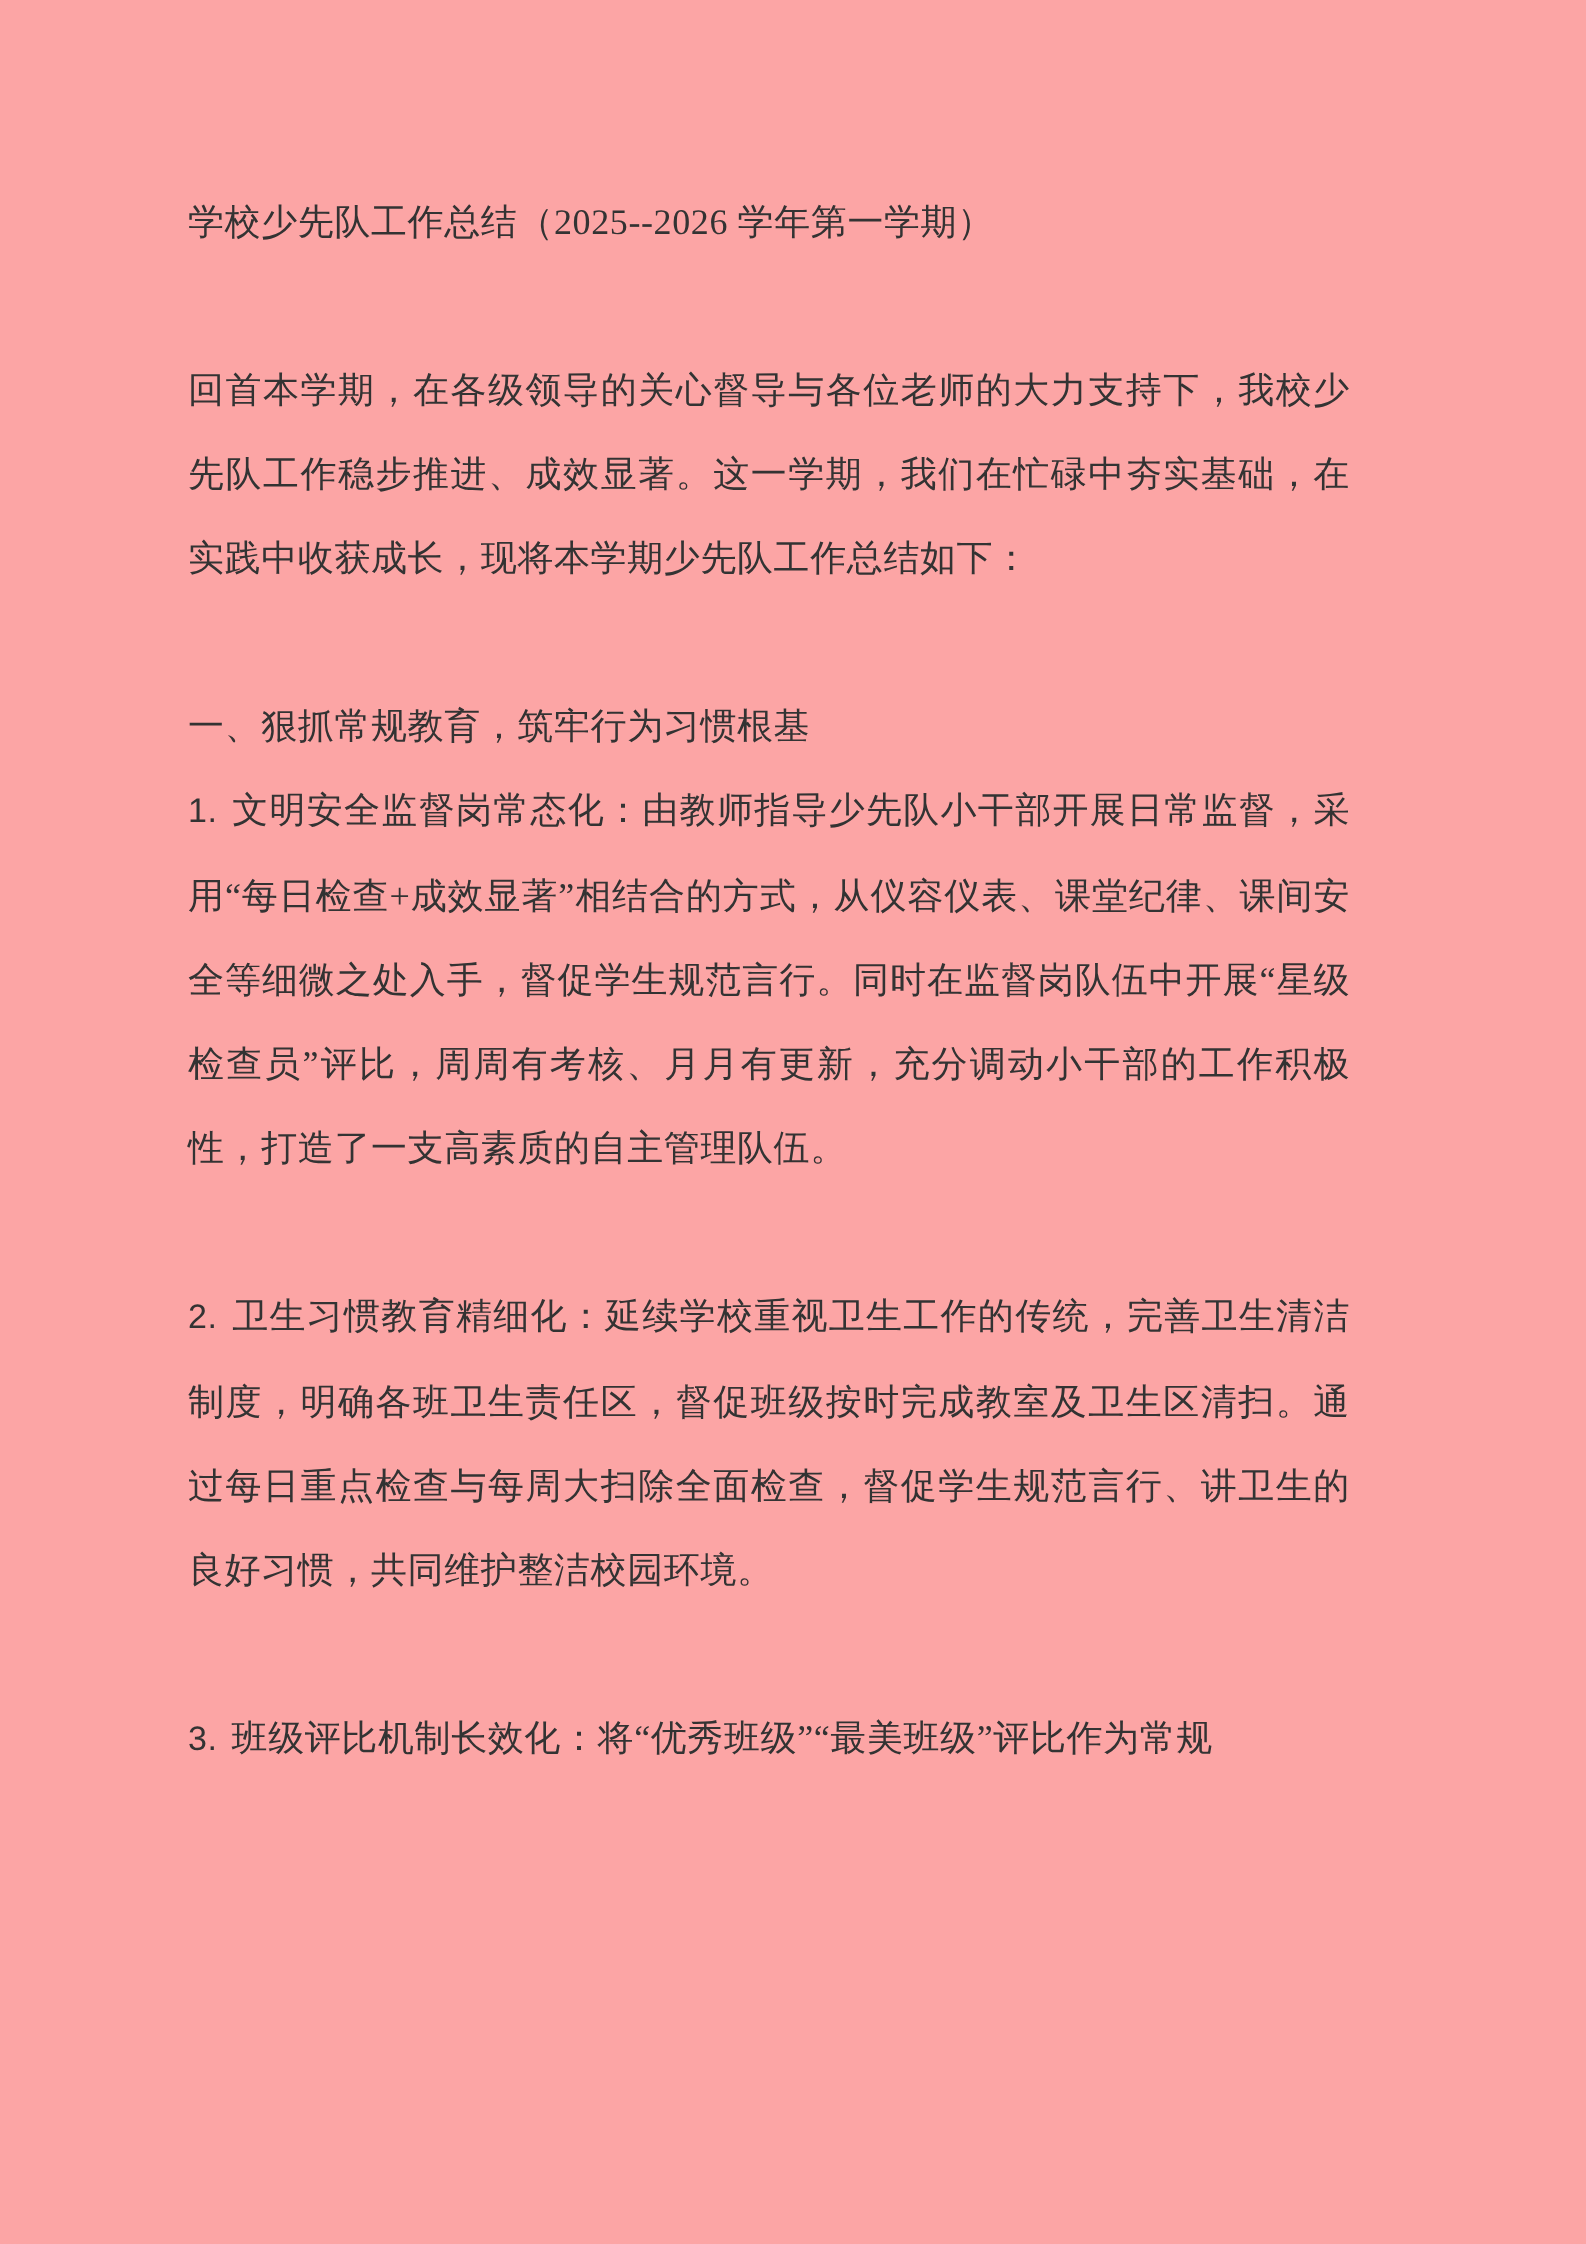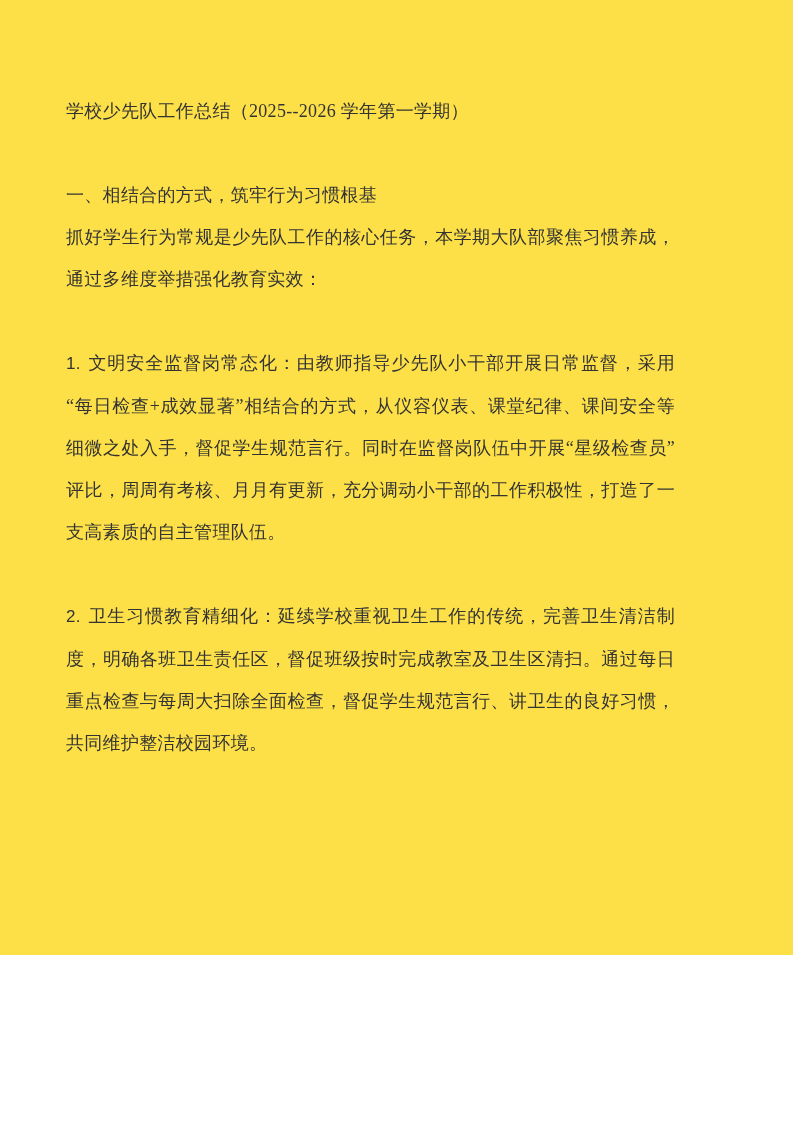--- a/index.html
+++ b/index.html
@@ -3,26 +3,26 @@
 <meta charset="utf-8">
 <style>
   html, body {
     margin: 0;
     padding: 0;
     background: #ffffff;
   }
   .page {
     position: relative;
     width: 793px;
-    height: 955px;
+    height: 1122px;
     margin: 0 auto;
-    background: #fde047;
+    background: #fca5a5;
     overflow: hidden;
     box-sizing: border-box;
-    padding: 90px 118px 0 66px;
+    padding: 90px 118px 0 94px;
     font-family: "Liberation Serif", "DejaVu Serif", serif;
     font-size: 18px;
     color: #333333;
   }
   .page p {
     margin: 0;
     line-height: 42px;
     text-align: justify;
     letter-spacing: 0.3px;
   }
@@ -44,27 +44,30 @@
     font-size: 17px;
   }
 </style>
 </head>
 <body>
 
 <div class="page">
 
   <p class="doc-title">学校少先队工作总结（2025--2026 学年第一学期）</p>
 
+  <p class="para-gap">回首本学期，在各级领导的关心督导与各位老师的大力支持下，我校少先队工作稳步推进、成效显著。这一学期，我们在忙碌中夯实基础，在实践中收获成长，现将本学期少先队工作总结如下：</p>
 
-  <p class="section-heading">一、相结合的方式，筑牢行为习惯根基</p>
+  <p class="section-heading">一、狠抓常规教育，筑牢行为习惯根基</p>
 
-  <p class="para-gap">抓好学生行为常规是少先队工作的核心任务，本学期大队部聚焦习惯养成，通过多维度举措强化教育实效：</p>
 
   <p class="list-item">
     <span class="item-num">1.</span><span>文明安全监督岗常态化：由教师指导少先队小干部开展日常监督，采用“每日检查+成效显著”相结合的方式，从仪容仪表、课堂纪律、课间安全等细微之处入手，督促学生规范言行。同时在监督岗队伍中开展“星级检查员”评比，周周有考核、月月有更新，充分调动小干部的工作积极性，打造了一支高素质的自主管理队伍。</span>
   </p>
 
   <p class="list-item">
     <span class="item-num">2.</span><span>卫生习惯教育精细化：延续学校重视卫生工作的传统，完善卫生清洁制度，明确各班卫生责任区，督促班级按时完成教室及卫生区清扫。通过每日重点检查与每周大扫除全面检查，督促学生规范言行、讲卫生的良好习惯，共同维护整洁校园环境。</span>
   </p>
 
+  <p class="list-item">
+    <span class="item-num">3.</span><span>班级评比机制长效化：将“优秀班级”“最美班级”评比作为常规</span>
+  </p>
 
 </div>
 
 </body></html>

